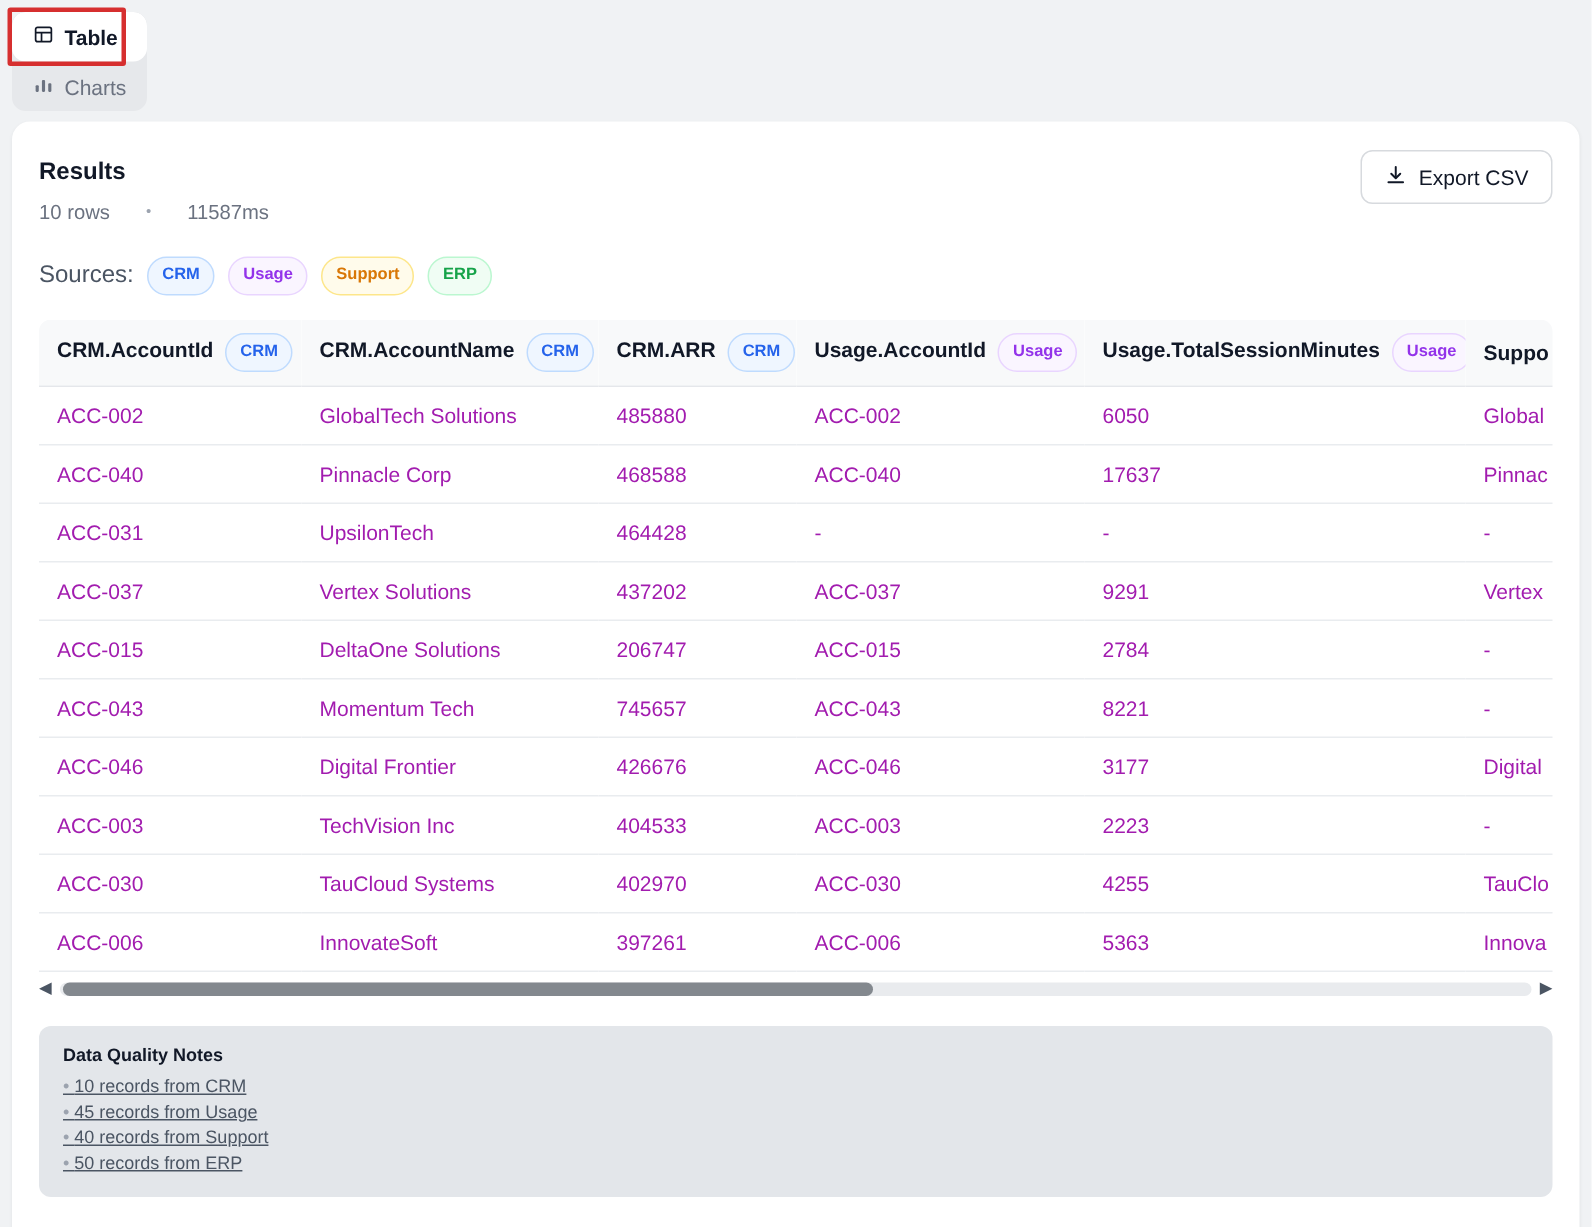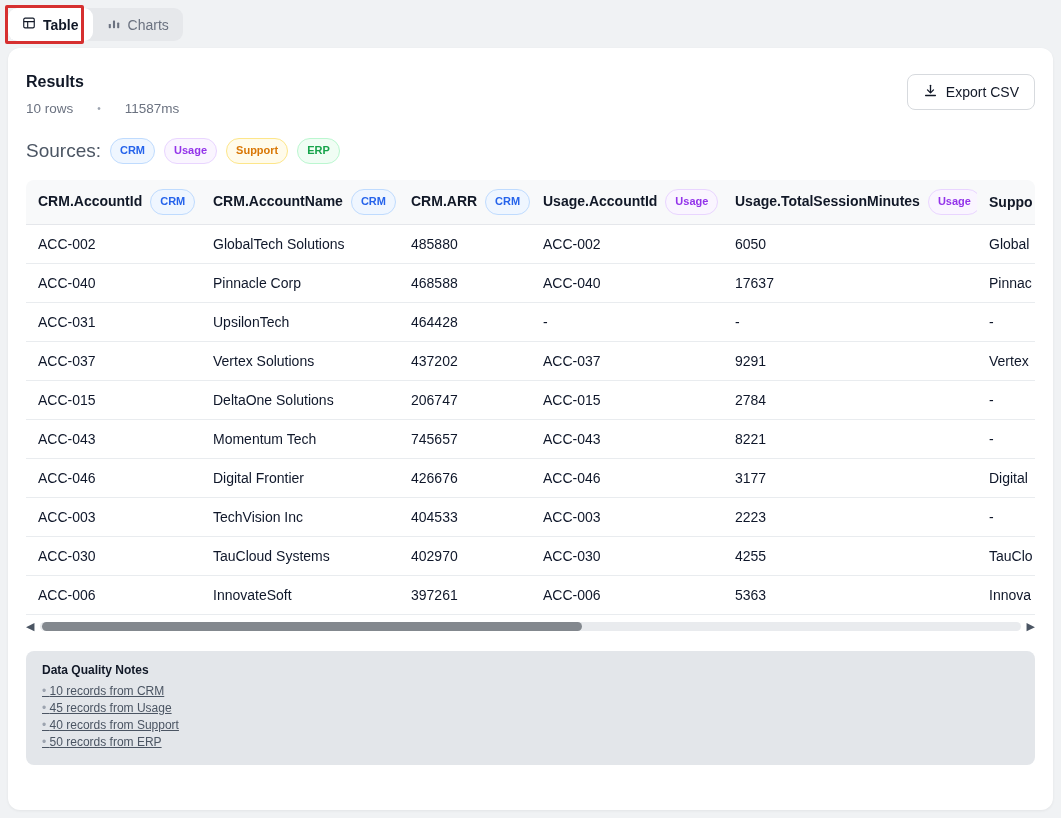--- a/index.html
+++ b/index.html
@@ -12,20 +12,21 @@
     overflow:hidden;
   }
 
   
   .tabbar-wrap { position:relative; padding:8px 0 0 8px; }
   .tabbar {
     display:inline-flex;
     background:#e6e8eb;
     border-radius:9px;
     overflow:hidden;
+    flex-direction:column;
   }
   .tab {
     display:flex; align-items:center; gap:7px;
     padding:7px 14px;
     font-size:14px;
     color:#6b7280;
     cursor:pointer;
     height:33px;
   }
   .tab.active {
@@ -46,39 +47,39 @@
   
   .card {
     background:#ffffff;
     margin:7px 8px 8px 8px;
     border-radius:12px;
     box-shadow:0 1px 3px rgba(0,0,0,0.06);
     padding:19px 18px 24px 18px;
     height:762px;
   }
 
-  .results-head { display:flex; justify-content:space-between; align-items:center; }
+  .results-head { display:flex; justify-content:space-between; align-items:flex-start; }
   .results-title { font-size:16px; font-weight:700; color:#111827; padding-top:6px; }
   .results-meta { font-size:13.5px; color:#6b7280; margin-top:10px; display:flex; gap:24px; align-items:center; }
   .meta-dot { font-size:10px; color:#9ca3af; }
 
   .export-btn {
     display:flex; align-items:center; gap:8px;
     border:1px solid #d7dade;
     background:#fff;
     border-radius:8px;
     padding:8px 15px;
     font-size:14px;
     color:#111827;
     cursor:pointer;
     font-family:"Liberation Sans", sans-serif;
   }
 
   .sources-row { display:flex; align-items:center; gap:9px; margin-top:22px; }
-  .sources-label { font-size:19px; color:#4b5563; }
+  .sources-label { font-size:16px; color:#4b5563; }
 
   .badge {
     display:inline-block;
     font-size:11px;
     font-weight:700;
     padding:4px 9px;
     border-radius:999px;
     border:1px solid transparent;
     line-height:1.45;
   }
@@ -100,21 +101,21 @@
     font-size:14px;
     padding:11px 12px;
     white-space:nowrap;
     overflow:hidden;
   }
   thead tr { background:#f8f9fa; }
   th { font-weight:700; color:#111827; padding:9px 12px; }
   th .badge { margin-left:8px; vertical-align:1px; }
   tbody tr { border-bottom:1px solid #e9ecef; }
   thead tr { border-bottom:1px solid #e5e7eb; }
-  td { color:#0f172a; }
+  td { color:#a21caf; }
   .col0 { width:175px; } .col1 { width:198px; } .col2 { width:132px; }
   .col3 { width:192px; } .col4 { width:254px; } .col5 { width:200px; }
 
   
   .hscroll { display:flex; align-items:center; gap:6px; margin-top:6px; }
   .scroll-arrow { font-size:11px; color:#4b5563; cursor:pointer; line-height:1; user-select:none; }
   .scroll-track { flex:1; height:9px; background:#e9ebee; border-radius:5px; position:relative; }
   .scroll-thumb { position:absolute; left:2px; top:0; height:9px; width:55%; background:#83888e; border-radius:5px; cursor:grab; }
 
   

